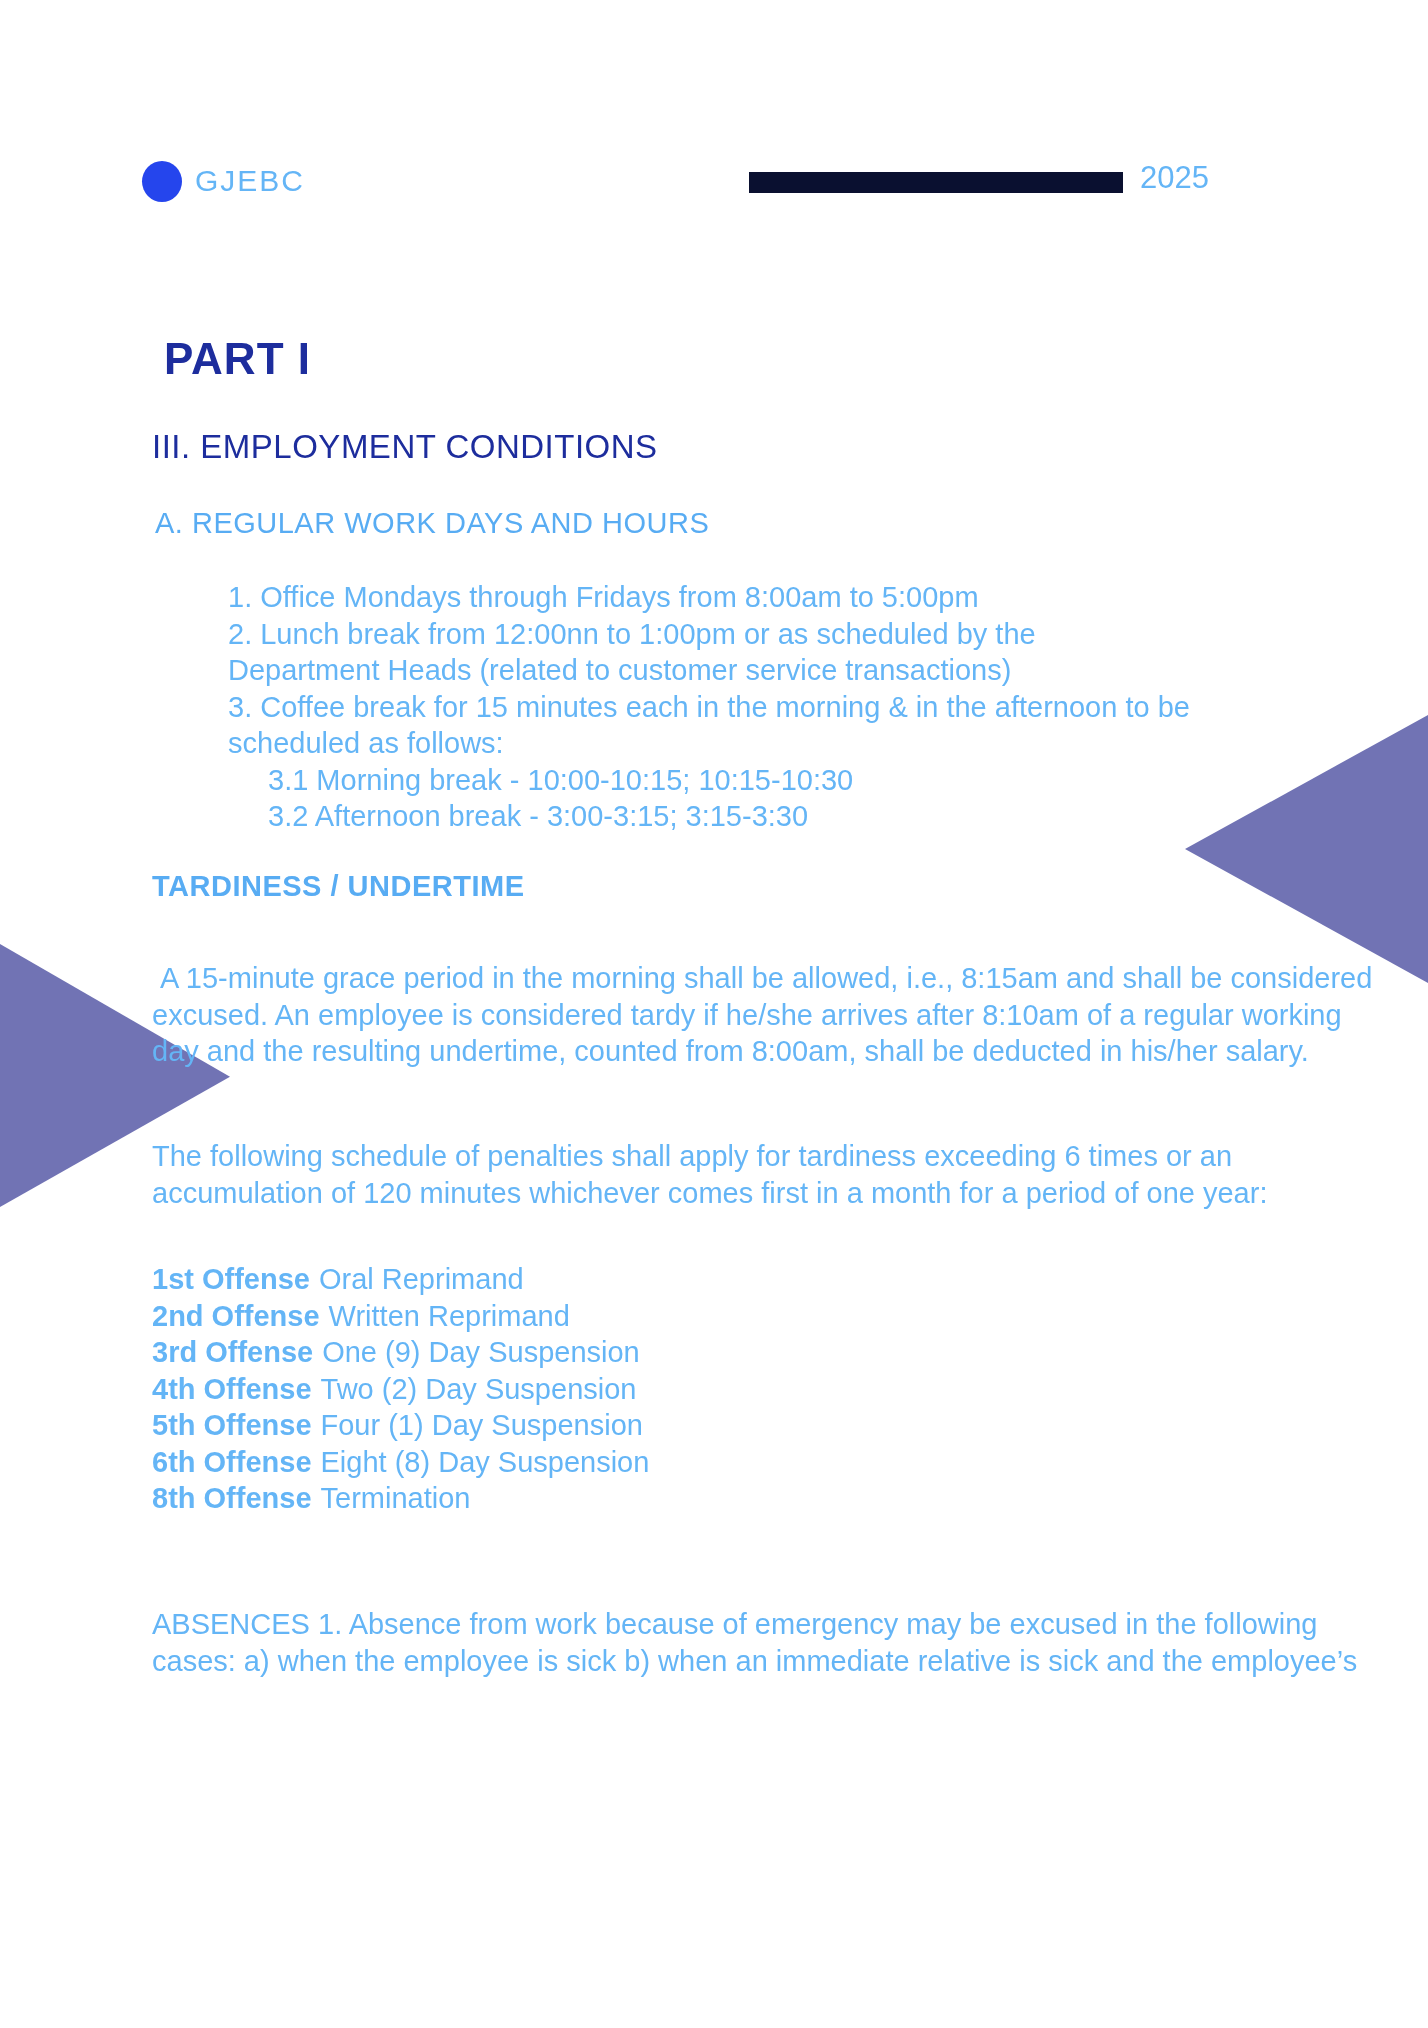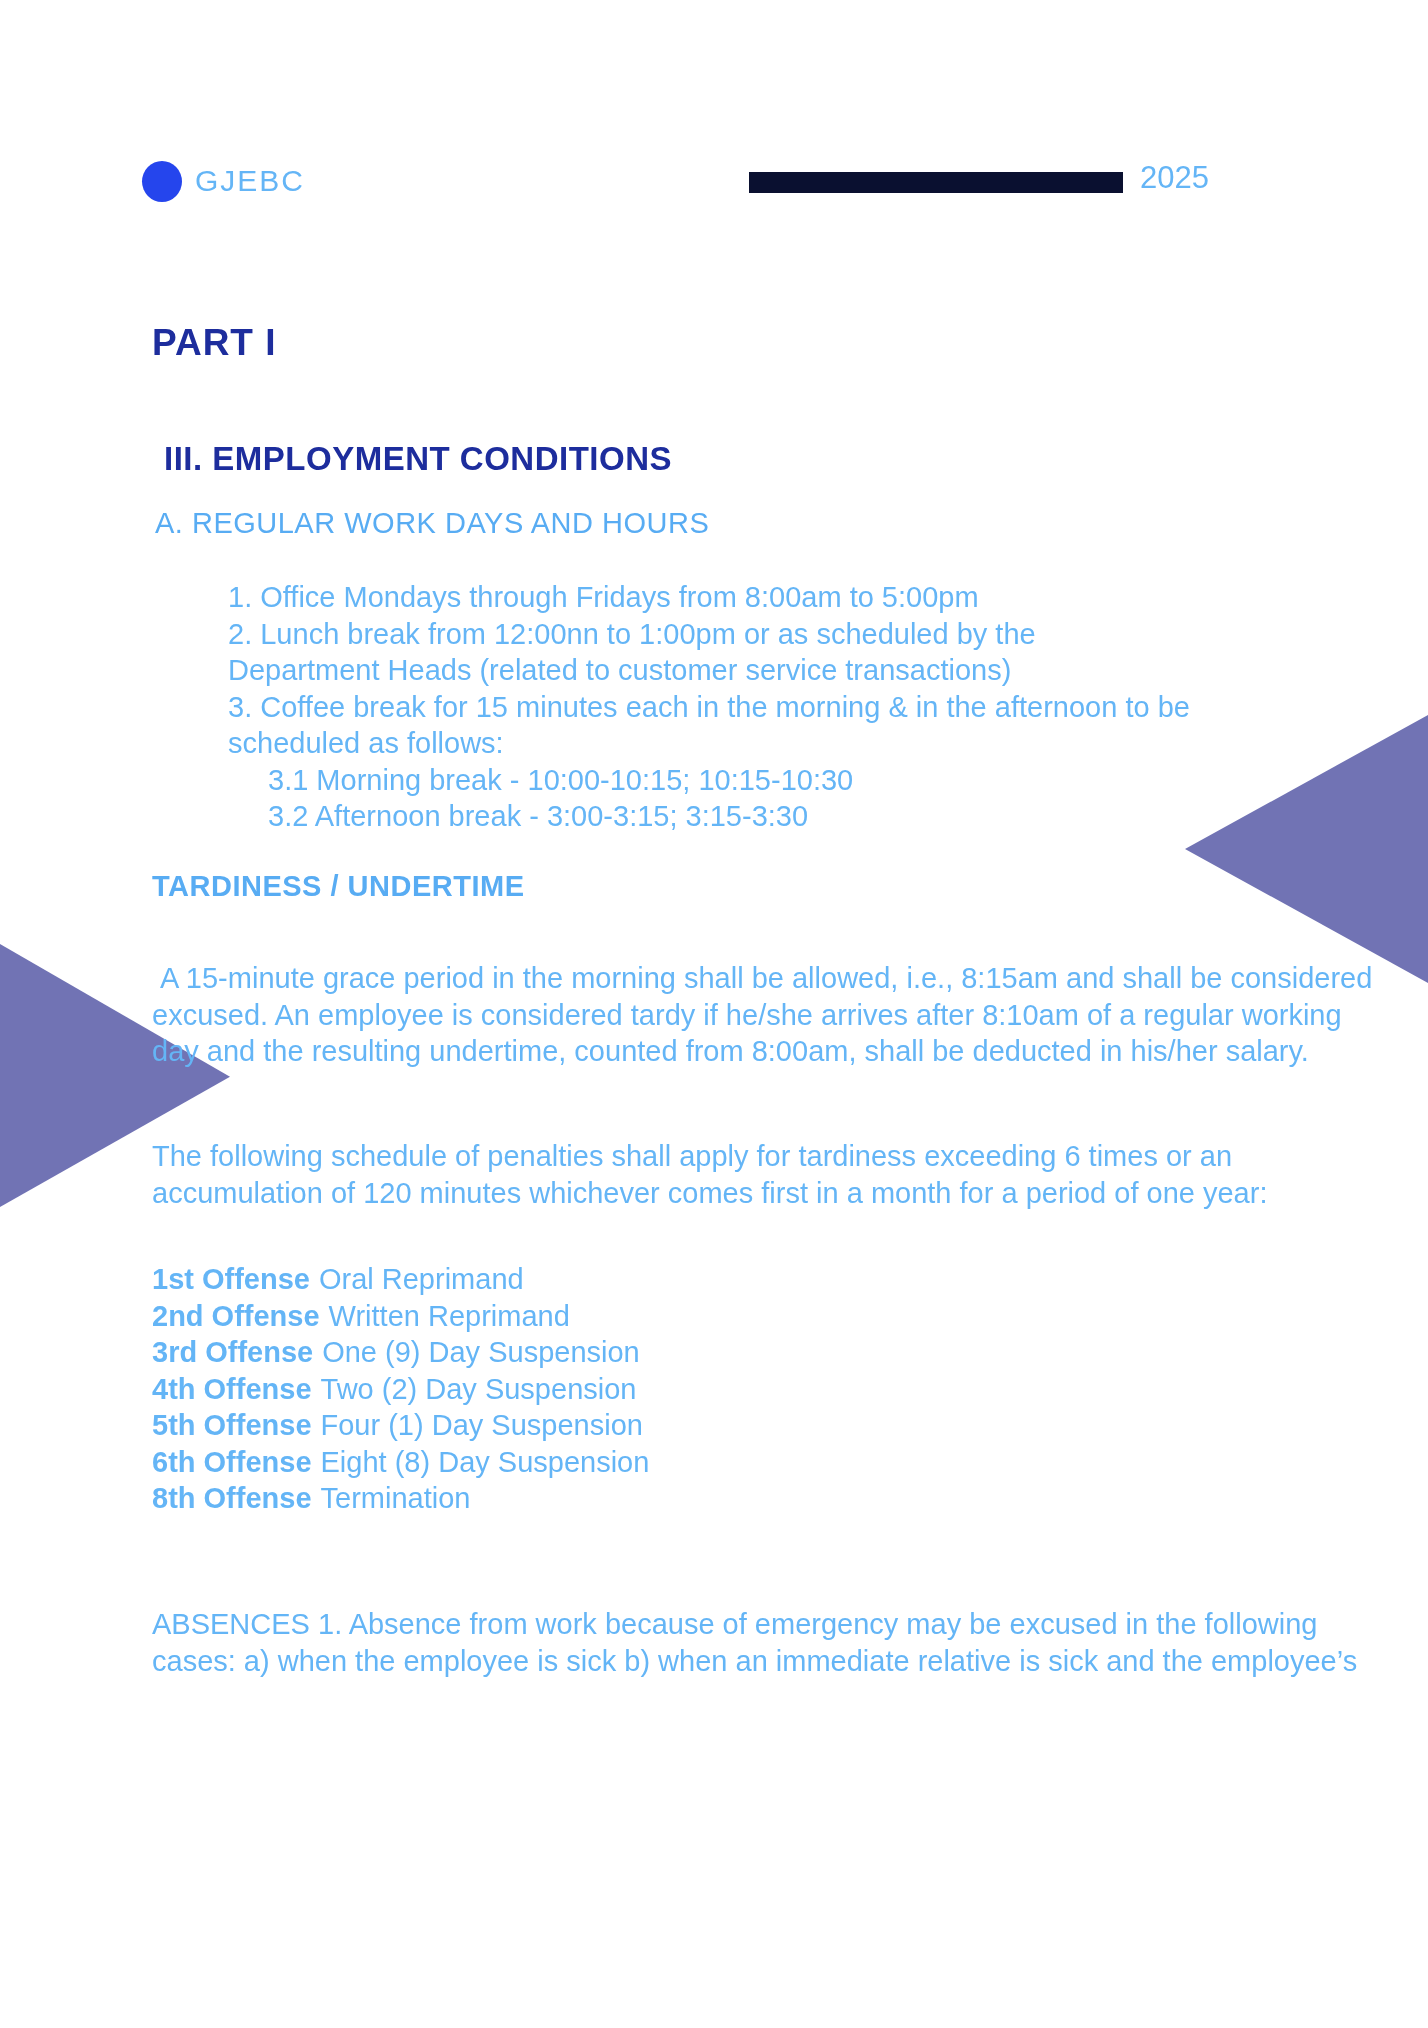--- a/index.html
+++ b/index.html
@@ -43,27 +43,27 @@
   .triangle-right {
     left:1185px; top:715px; width:243px; height:268px;
     background:var(--triangle-purple);
     clip-path:polygon(100% 0, 0 50%, 100% 100%);
     z-index:1;
   }
 
   .txt { z-index:2; }
 
   .part-title {
-    left:148px; top:318px; margin:4px;
-    font-size:37px; font-weight:bold; letter-spacing:1px;
+    left:148px; top:318px; margin:16px;
+    font-size:44px; font-weight:bold; letter-spacing:1px;
     color:var(--dark-heading);
   }
   .section-title {
-    left:148px; top:424px; margin:16px;
-    font-size:33px; font-weight:bold; letter-spacing:0.5px;
+    left:148px; top:424px; margin:4px;
+    font-size:33px; font-weight:normal; letter-spacing:0.5px;
     color:var(--dark-heading);
   }
   .subsection-title {
     left:155px; top:507px; margin:0;
     font-size:29px; font-weight:normal; letter-spacing:0.5px;
     color:var(--heading-blue);
   }
 
   .body-text {
     font-size:29px; line-height:36.5px;

